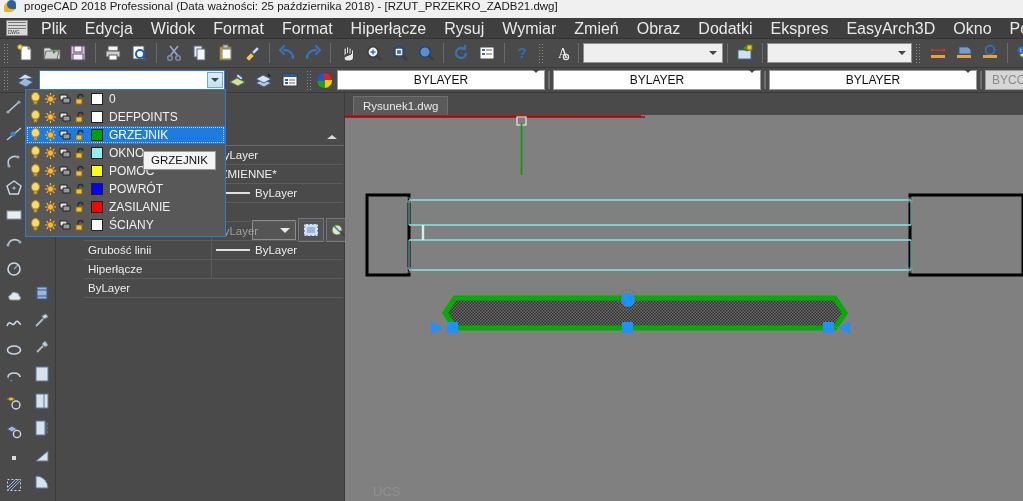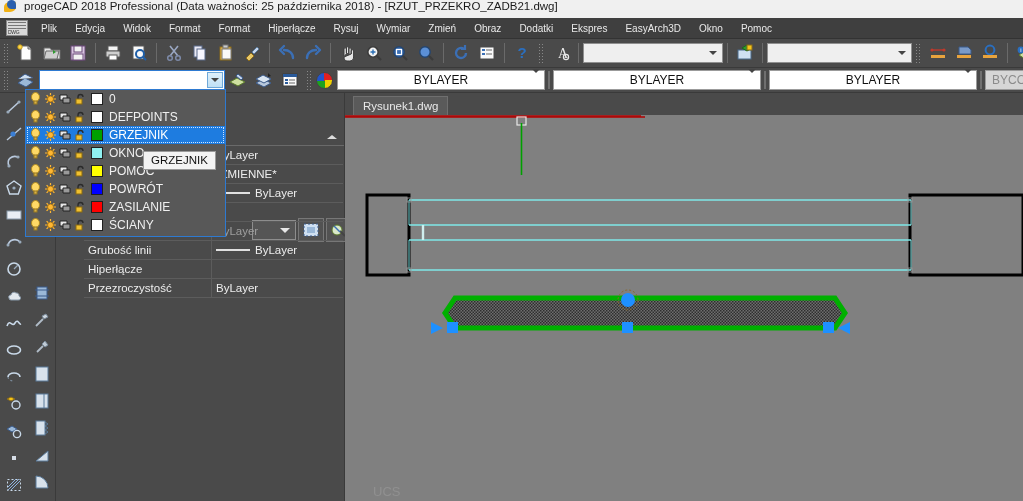--- a/index.html
+++ b/index.html
@@ -42,21 +42,21 @@
   }
   .menu-dwg-icon::after {
     content: "DWG"; position: absolute; left: 1px; bottom: 0px;
     font-size: 5px; color: #333; letter-spacing: -0.3px;
   }
   .menu-dwg-icon::before {
     content:""; position:absolute; left:1px; top:1px; right:1px; height:7px;
     background: repeating-linear-gradient(0deg,#777 0 1px,transparent 1px 3px);
   }
   .menuitem {
-    padding: 10px 9px; color: #e9e9e9; font-size: 10px;
+    padding: 10px 9px; color: #e9e9e9; font-size: 16px;
     cursor: default; line-height: 17px;
   }
 
   
   .toolbar1 {
     position: absolute; left: 0; top: 39px; width: 1023px; height: 29px;
     background: #4a4a4a;
     display: flex; align-items: center;
     border-bottom: 1px solid #3a3a3a;
   }
@@ -716,21 +716,20 @@
       </div>
       <div class="pp-row">
         <span class="k">Grubość linii</span>
         <span class="v"><span class="lw-dash"></span><span>ByLayer</span></span>
       </div>
       <div class="pp-row">
         <span class="k">Hiperłącze</span>
         <span class="v"></span>
       </div>
       <div class="pp-row">
-        <span class="k">Przezroczystość</span>
         <span class="v">ByLayer</span>
       </div>
     </div>
   </div>
 
   <div class="layerlist">
 
     <div class="ll-row">
       <span class="ic-bulb">
         <svg width="13" height="14" viewBox="0 0 13 14">

